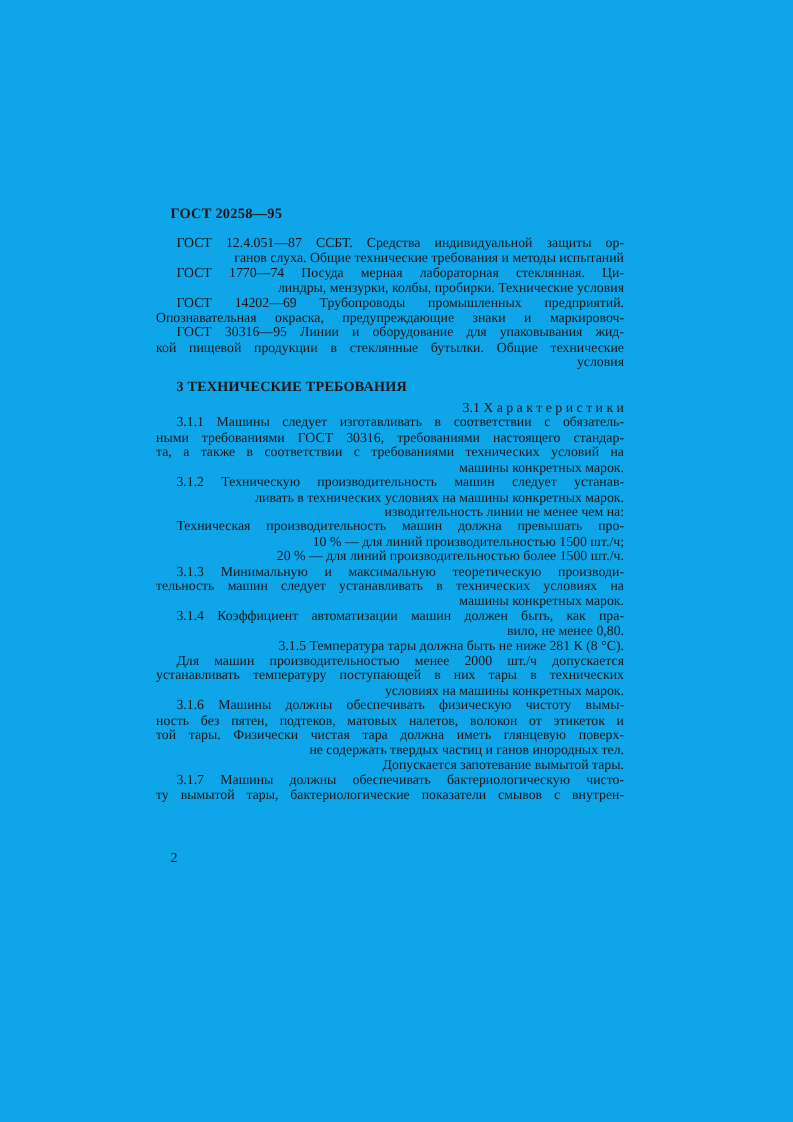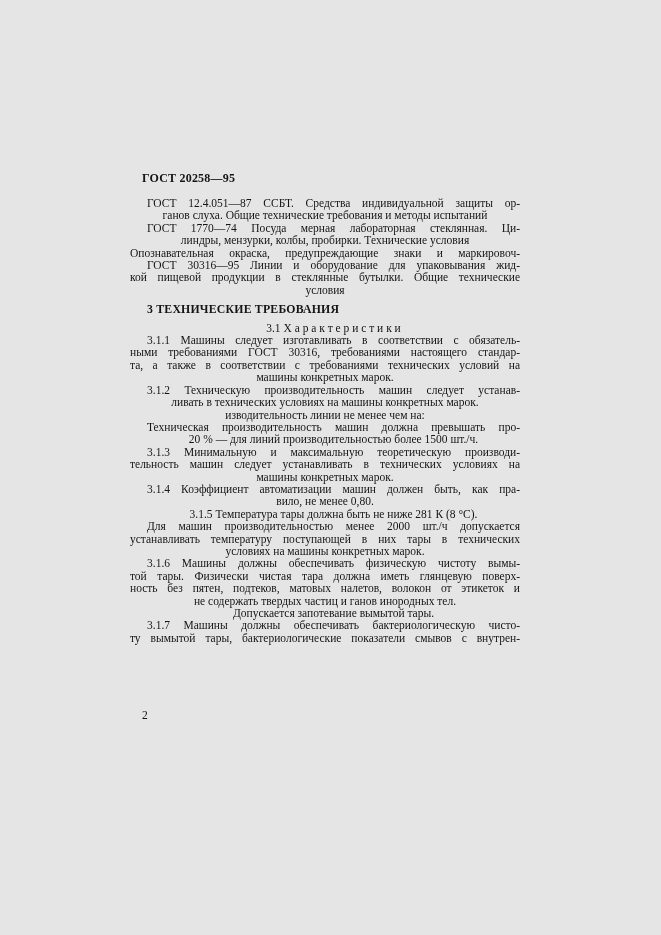--- a/index.html
+++ b/index.html
@@ -13,41 +13,41 @@
     position: relative;
     font-family: "Liberation Serif", serif;
     color: #151515;
     overflow: hidden;
   }
   .page {
     position: absolute;
     left: 0; top: 0;
     width: 661px;
     height: 935px;
-    background: #e5e5e5;
+    background: #0ea5e9;
   }
   .doc-header {
     position: absolute;
     left: 142px;
     top: 171px;
     font-size: 12px;
     font-weight: bold;
     letter-spacing: 0.2px;
     white-space: nowrap;
   }
   .doc-body {
     position: absolute;
     left: 130px;
     top: 197px;
     width: 390px;
     font-size: 11.5px;
     line-height: 12.4px;
   }
   .para { margin: 0; }
-  .line { text-align: center; }
+  .line { text-align: right; }
   .line.j {
     text-align: justify;
     text-align-last: justify;
     -moz-text-align-last: justify;
   }
   .line.first { text-indent: 17px; }
   .heading {
     font-weight: bold;
     font-size: 11.8px;
     margin: 7px 0 6px 0;
@@ -70,20 +70,21 @@
   <div class="doc-body" id="doc-body">
       <div class="para">
         <div class="line j first">ГОСТ  12.4.051—87  ССБТ. Средства индивидуальной защиты ор-</div>
         <div class="line">ганов слуха. Общие технические требования и методы испытаний</div>
       </div>
       <div class="para">
         <div class="line j first">ГОСТ  1770—74  Посуда  мерная  лабораторная  стеклянная.  Ци-</div>
         <div class="line">линдры, мензурки, колбы, пробирки. Технические условия</div>
       </div>
       <div class="para">
+        <div class="line j first">ГОСТ  14202—69  Трубопроводы  промышленных  предприятий.</div>
         <div class="line j">Опознавательная окраска, предупреждающие знаки и маркировоч-</div>
       </div>
       <div class="para">
         <div class="line j first">ГОСТ  30316—95  Линии и оборудование для упаковывания жид-</div>
         <div class="line j">кой пищевой продукции в стеклянные бутылки. Общие технические</div>
         <div class="line">условия</div>
       </div>
       <div class="heading">3  ТЕХНИЧЕСКИЕ ТРЕБОВАНИЯ</div>
       <div class="para">
         <div class="line first">3.1  Х а р а к т е р и с т и к и</div>
@@ -96,20 +97,23 @@
       </div>
       <div class="para">
         <div class="line j first">3.1.2  Техническую  производительность  машин  следует  устанав-</div>
         <div class="line">ливать в технических условиях на машины конкретных марок.</div>
       </div>
       <div class="para">
         <div class="line">изводительность линии не менее чем на:</div>
         <div class="line j first">Техническая  производительность машин должна превышать про-</div>
       </div>
       <div class="para">
+        <div class="line first">10 % — для линий производительностью 1500 шт./ч;</div>
+      </div>
+      <div class="para">
         <div class="line first">20 % — для линий производительностью более 1500 шт./ч.</div>
       </div>
       <div class="para">
         <div class="line j first">3.1.3  Минимальную и максимальную теоретическую производи-</div>
         <div class="line j">тельность машин следует устанавливать в технических условиях на</div>
         <div class="line">машины конкретных марок.</div>
       </div>
       <div class="para">
         <div class="line j first">3.1.4  Коэффициент автоматизации машин должен быть, как пра-</div>
         <div class="line">вило, не менее 0,80.</div>
@@ -117,22 +121,22 @@
       <div class="para">
         <div class="line first">3.1.5  Температура тары должна быть не ниже 281 К (8 °С).</div>
       </div>
       <div class="para">
         <div class="line j first">Для  машин  производительностью  менее  2000 шт./ч  допускается</div>
         <div class="line j">устанавливать температуру поступающей в них тары в технических</div>
         <div class="line">условиях на машины конкретных марок.</div>
       </div>
       <div class="para">
         <div class="line j first">3.1.6  Машины должны обеспечивать физическую чистоту вымы-</div>
+        <div class="line j">ность без пятен, подтеков, матовых налетов, волокон от этикеток и</div>
         <div class="line j">той тары. Физически чистая тара должна иметь глянцевую поверх-</div>
-        <div class="line j">ность без пятен, подтеков, матовых налетов, волокон от этикеток и</div>
         <div class="line">не содержать твердых частиц и ганов инородных тел.</div>
       </div>
       <div class="para">
         <div class="line first">Допускается запотевание вымытой тары.</div>
       </div>
       <div class="para">
         <div class="line j first">3.1.7  Машины должны обеспечивать бактериологическую чисто-</div>
         <div class="line j">ту вымытой тары, бактериологические показатели смывов с внутрен-</div>
       </div>
     </div>

